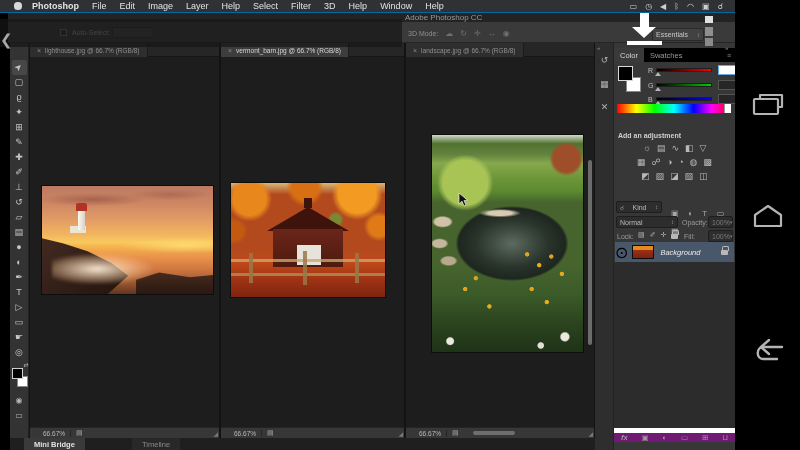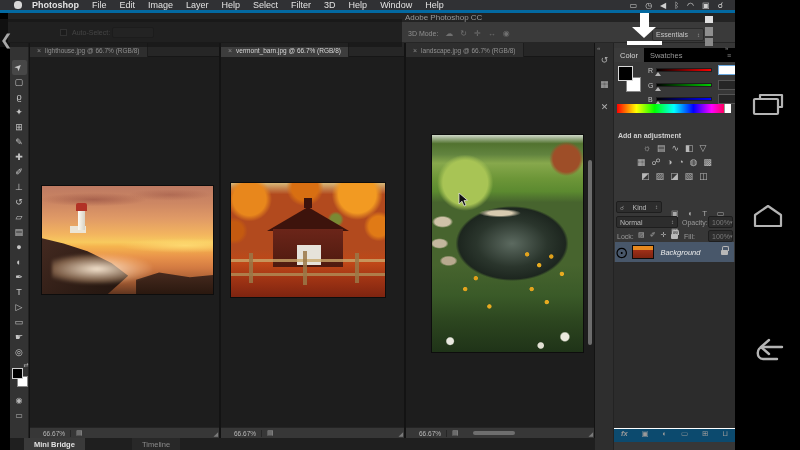--- a/index.html
+++ b/index.html
@@ -2,21 +2,21 @@
 <html><head>
 <meta charset="utf-8">
 <style>
   *{margin:0;padding:0;box-sizing:border-box}
   html,body{width:800px;height:450px;background:#000;overflow:hidden}
   body{font-family:"Liberation Sans",sans-serif;-webkit-font-smoothing:antialiased}
   .stage{position:relative;width:800px;height:450px;background:#000;overflow:hidden}
   .abs{position:absolute}
 
   
-  .menubar{left:0;top:0;width:735px;height:13px;background:#303134;border-bottom:3px solid #0369a1;display:flex;align-items:center;z-index:10}
+  .menubar{left:0;top:0;width:735px;height:13px;background:#303134;border-bottom:1px solid #0369a1;display:flex;align-items:center;z-index:10}
   .apple{width:8px;height:8px;background:#d8d8d8;border-radius:45% 45% 48% 48%;margin:0 10px 0 14px}
   .mitem{font-size:9px;color:#e2e2e2;margin-right:13px;line-height:13px;white-space:nowrap}
   .mitem.bold{font-weight:bold}
   .mb-right{margin-left:auto;display:flex;align-items:center;padding-right:12px}
   .mb-ic{font-size:8px;color:#cfcfcf;margin-left:8px;line-height:13px}
 
   
   .titlebar{left:8px;top:13px;width:727px;height:9px;background:#232323;z-index:9}
   .apptitle{left:405px;top:13px;font-size:8px;line-height:9px;color:#9a9a9a;z-index:11}
 
@@ -133,21 +133,21 @@
   .adjic{font-size:9px;color:#b8b8b8;line-height:11px}
   .adjrow{position:absolute;display:flex;justify-content:center;gap:6px;left:0;right:0}
   .dropbox{background:#2d2d2d;border:1px solid #1e1e1e;border-radius:2px;display:flex;align-items:center;font-size:7px;color:#bbb;padding:0 3px}
   .filter-ic{font-size:8px;color:#a8a8a8;margin-left:5px}
   .gray{color:#7a7a7a}
   .lockicon{position:relative;width:7px;height:5px;background:#b8b8b8;border-radius:1px}
   .lockicon:before{content:"";position:absolute;top:-4px;left:1px;width:5px;height:4px;border:1px solid #b8b8b8;border-bottom:none;border-radius:2px 2px 0 0}
   .layerrow{left:1px;top:199px;width:119px;height:20px;background:#48576a;display:flex;align-items:center}
   .thumb{width:22px;height:14px;margin-left:4px;border:1px solid #0c0c0c;background:linear-gradient(180deg,#e8891f 0%,#e8891f 32%,#a03018 33%,#8a2814 72%,#7e2410 100%)}
   .layername{font-size:7.5px;font-style:italic;color:#ececec;margin-left:6px}
-  .botstrip{left:614px;top:428px;width:121px;height:14px;background:#0c4a6e;border-top:1px solid #ffffff;display:flex;justify-content:space-around;z-index:4}
+  .botstrip{left:614px;top:428px;width:121px;height:14px;background:#701a75;border-top:5px solid #ffffff;display:flex;justify-content:space-around;z-index:4}
   .botic{font-size:7.5px;color:#9a9a9a}
   .botic.fx{font-style:italic;font-weight:bold}
 
   
   .bottombar{left:10px;top:438px;width:585px;height:12px;background:#1f1f1f;z-index:3}
   .bbtab{position:absolute;top:0;height:12px;display:flex;align-items:center;padding:0 10px;font-size:7.5px}
   .bbtab.active{left:14px;background:#3a3a3a;color:#e2e2e2;font-weight:bold}
   .bbtab.idle{left:122px;background:#282828;color:#8a8a8a}
 
   

